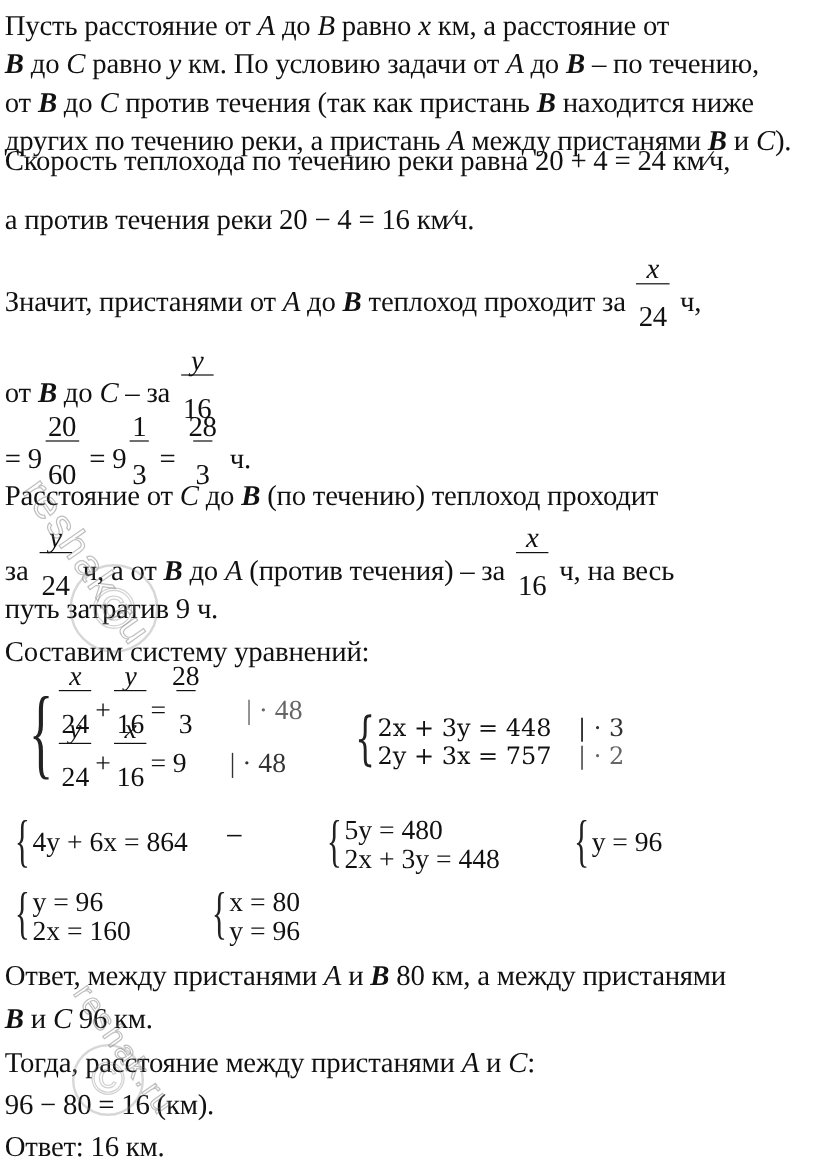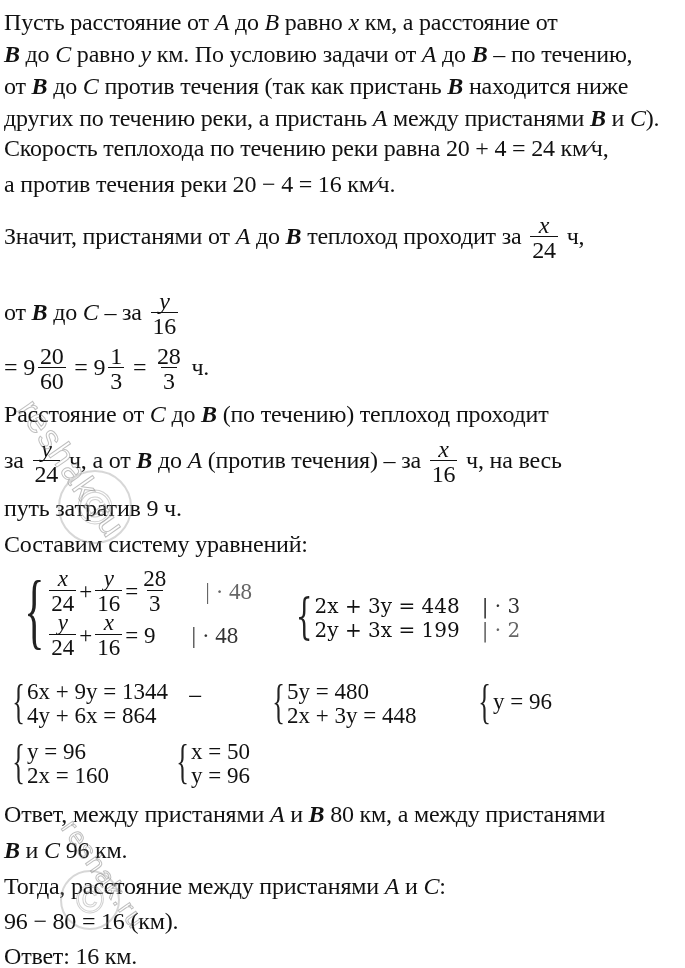--- a/index.html
+++ b/index.html
@@ -12,21 +12,21 @@
     position: absolute; left: 4px; white-space: nowrap;
     font-size: 24px; line-height: 28px; letter-spacing: -0.2px;
   }
   .v { font-style: italic; }
   .vb { font-style: italic; font-weight: bold; }
   .frac {
     display: inline-flex; flex-direction: column; align-items: center;
     vertical-align: middle; margin: 0 3px; line-height: 22px;
   }
   .frac .num { padding: 0 2px; }
-  .frac .den { border-top: 1.4px solid #111; padding: 2px 2px; }
+  .frac .den { border-top: 1.4px solid #111; padding: 17px 2px; }
   .sys {
     position: absolute; display: flex; align-items: stretch;
     font-family: "Liberation Serif", serif; font-size: 23px;
   }
   .brace {
     font-size: 48px; line-height: 44px; transform: scaleX(0.55); transform-origin: right center;
     margin-right: 2px; font-weight: 300; color: #222;
   }
   .brace.tall { font-size: 84px; line-height: 82px; transform: scaleX(0.5); }
   .rows { display: flex; flex-direction: column; justify-content: center; }
@@ -59,21 +59,21 @@
 <div class="line" style="top:40px">
   <span class="vb">B</span><span> до </span><span class="v">C</span><span> равно </span><span class="v">y</span><span> км.  По условию задачи от </span><span class="v">A</span><span> до </span><span class="vb">B</span><span> – по течению,</span>
 </div>
 <div class="line" style="top:72px">
   <span>от </span><span class="vb">B</span><span> до </span><span class="v">C</span><span> против течения (так как пристань </span><span class="vb">B</span><span> находится ниже</span>
 </div>
 <div class="line" style="top:104px">
   <span>других по течению реки, а пристань </span><span class="v">A</span><span> между пристанями </span><span class="vb">B</span><span> и </span><span class="v">C</span><span>).</span>
 </div>
 
-<div class="line" style="top:134px">Скорость теплохода по течению реки равна 20 + 4 = 24  км⁄ч,</div>
+<div class="line" style="top:121px">Скорость теплохода по течению реки равна 20 + 4 = 24  км⁄ч,</div>
 <div class="line" style="top:170px">а против течения реки 20 − 4 = 16  км⁄ч.</div>
 
 <div class="line" style="top:214px">
   <span>Значит, пристанями от </span><span class="v">A</span><span> до </span><span class="vb">B</span><span> теплоход проходит за </span><span class="frac">
       <span class="num v">x</span>
       <span class="den">24</span>
     </span><span> ч,</span>
 </div>
 <div class="line" style="top:290px">
   <span>от </span><span class="vb">B</span><span> до </span><span class="v">C</span><span> – за </span><span class="frac">
@@ -142,28 +142,27 @@
       <span>= 9</span>
       <span class="mult" style="margin-left:36px">| · 48</span>
     </div>
   </div>
 </div>
 
 <div class="sys" style="left:282px; top:594px; font-family:'DejaVu Serif', serif; font-size:20px;">
   <span class="brace">{</span>
   <div class="rows">
     <div class="row"><span>2x + 3y = 448</span><span class="mult" style="margin-left:22px">| · 3</span></div>
-    <div class="row"><span>2y + 3x = 199</span><span class="mult gray" style="margin-left:22px">| · 2</span></div>
+    <div class="row"><span>2y + 3x = 757</span><span class="mult gray" style="margin-left:22px">| · 2</span></div>
   </div>
 </div>
 
 <div class="sys" style="left:2px; top:680px;">
   <span class="brace">{</span>
   <div class="rows">
-    <div class="row">6x + 9y = 1344</div>
     <div class="row">4y + 6x = 864</div>
   </div>
 </div>
 <div class="minus-sign" style="left:188px; top:682px;">−</div>
 
 <div class="sys" style="left:262px; top:680px;">
   <span class="brace">{</span>
   <div class="rows">
     <div class="row">5y = 480</div>
     <div class="row">2x + 3y = 448</div>
@@ -181,21 +180,21 @@
   <span class="brace">{</span>
   <div class="rows">
     <div class="row">y = 96</div>
     <div class="row">2x = 160</div>
   </div>
 </div>
 
 <div class="sys" style="left:166px; top:740px;">
   <span class="brace">{</span>
   <div class="rows">
-    <div class="row">x = 50</div>
+    <div class="row">x = 80</div>
     <div class="row">y = 96</div>
   </div>
 </div>
 
 <div class="line" style="top:800px">
   <span>Ответ, между пристанями </span><span class="v">A</span><span> и </span><span class="vb">B</span><span> 80 км, а между пристанями</span>
 </div>
 <div class="line" style="top:836px">
   <span class="vb">B</span><span> и </span><span class="v">C</span><span> 96 км.</span>
 </div>

